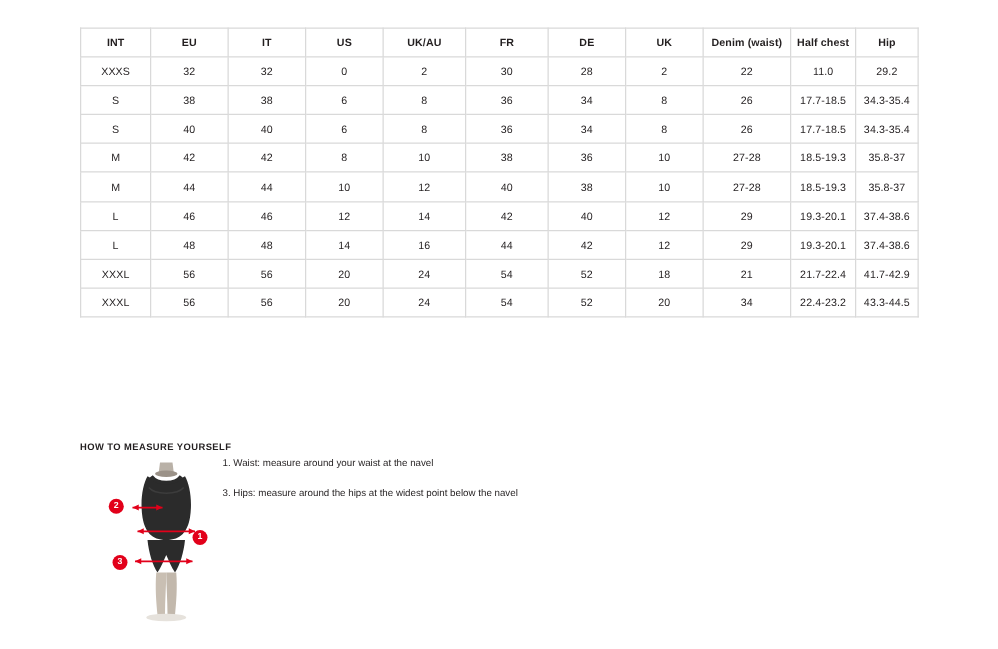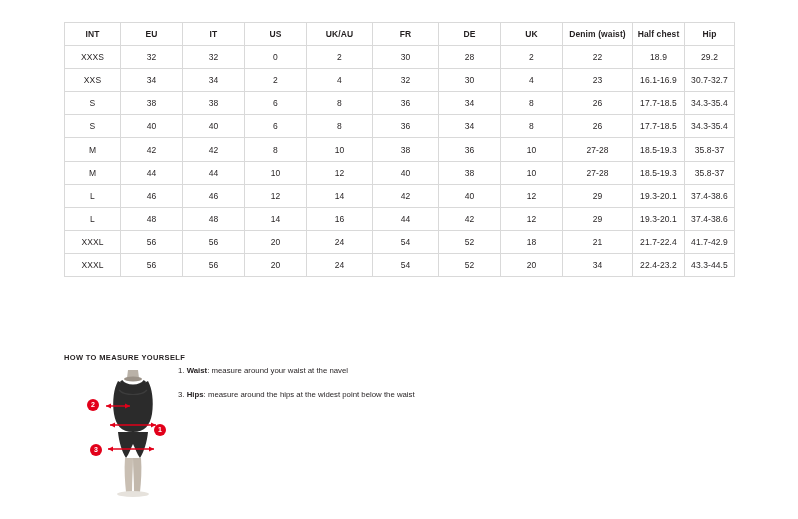--- a/index.html
+++ b/index.html
@@ -77,21 +77,21 @@
     left: 178px;
     top: 366px;
     width: 430px;
   }
   .measure-line {
     font-size: 7.8px;
     line-height: 1.35;
     margin-bottom: 13px;
     color: #231f20;
   }
-  .measure-line b { font-weight: bold; }
+  .measure-line b { font-weight: normal; }
 
   
   .figure {
     position: absolute;
     left: 88px;
     top: 368px;
     width: 90px;
     height: 130px;
   }
   .fig-svg { display: block; }
@@ -151,35 +151,22 @@
         <tr>
           <td>XXXS</td>
           <td>32</td>
           <td>32</td>
           <td>0</td>
           <td>2</td>
           <td>30</td>
           <td>28</td>
           <td>2</td>
           <td>22</td>
-          <td>18.9</td>
+          <td>11.0</td>
           <td>29.2</td>
-        </tr>
-        <tr>
-          <td>XXS</td>
-          <td>34</td>
-          <td>34</td>
-          <td>2</td>
-          <td>4</td>
-          <td>32</td>
-          <td>30</td>
-          <td>4</td>
-          <td>23</td>
-          <td>16.1-16.9</td>
-          <td>30.7-32.7</td>
         </tr>
         <tr>
           <td>S</td>
           <td>38</td>
           <td>38</td>
           <td>6</td>
           <td>8</td>
           <td>36</td>
           <td>34</td>
           <td>8</td>
@@ -284,21 +271,21 @@
 
   <div class="measure-title">HOW TO MEASURE YOURSELF</div>
 
   <div class="measure-body">
     <div class="measure-line">
       <span>1.</span>
       <b>Waist</b><span>: measure around your waist at the navel</span>
     </div>
     <div class="measure-line">
       <span>3.</span>
-      <b>Hips</b><span>: measure around the hips at the widest point below the waist</span>
+      <b>Hips</b><span>: measure around the hips at the widest point below the navel</span>
     </div>
   </div>
 
   <div class="figure">
     <svg class="fig-svg" width="90" height="130" viewBox="0 0 90 130">
 
       <path d="M40 2 L50 2 L51 10 L39 10 Z" fill="#b9b1a7"></path>
       <ellipse cx="45" cy="11" rx="9" ry="2.6" fill="#9b9288"></ellipse>
 
       <path d="M30 13 C26 20, 24 33, 26 46 C28 57, 33 64, 45 64 C57 64, 62 57, 64 46 C66 33, 64 20, 60 13 C55 16, 50 18, 45 18 C40 18, 35 16, 30 13 Z" fill="#2b2b2b"></path>

